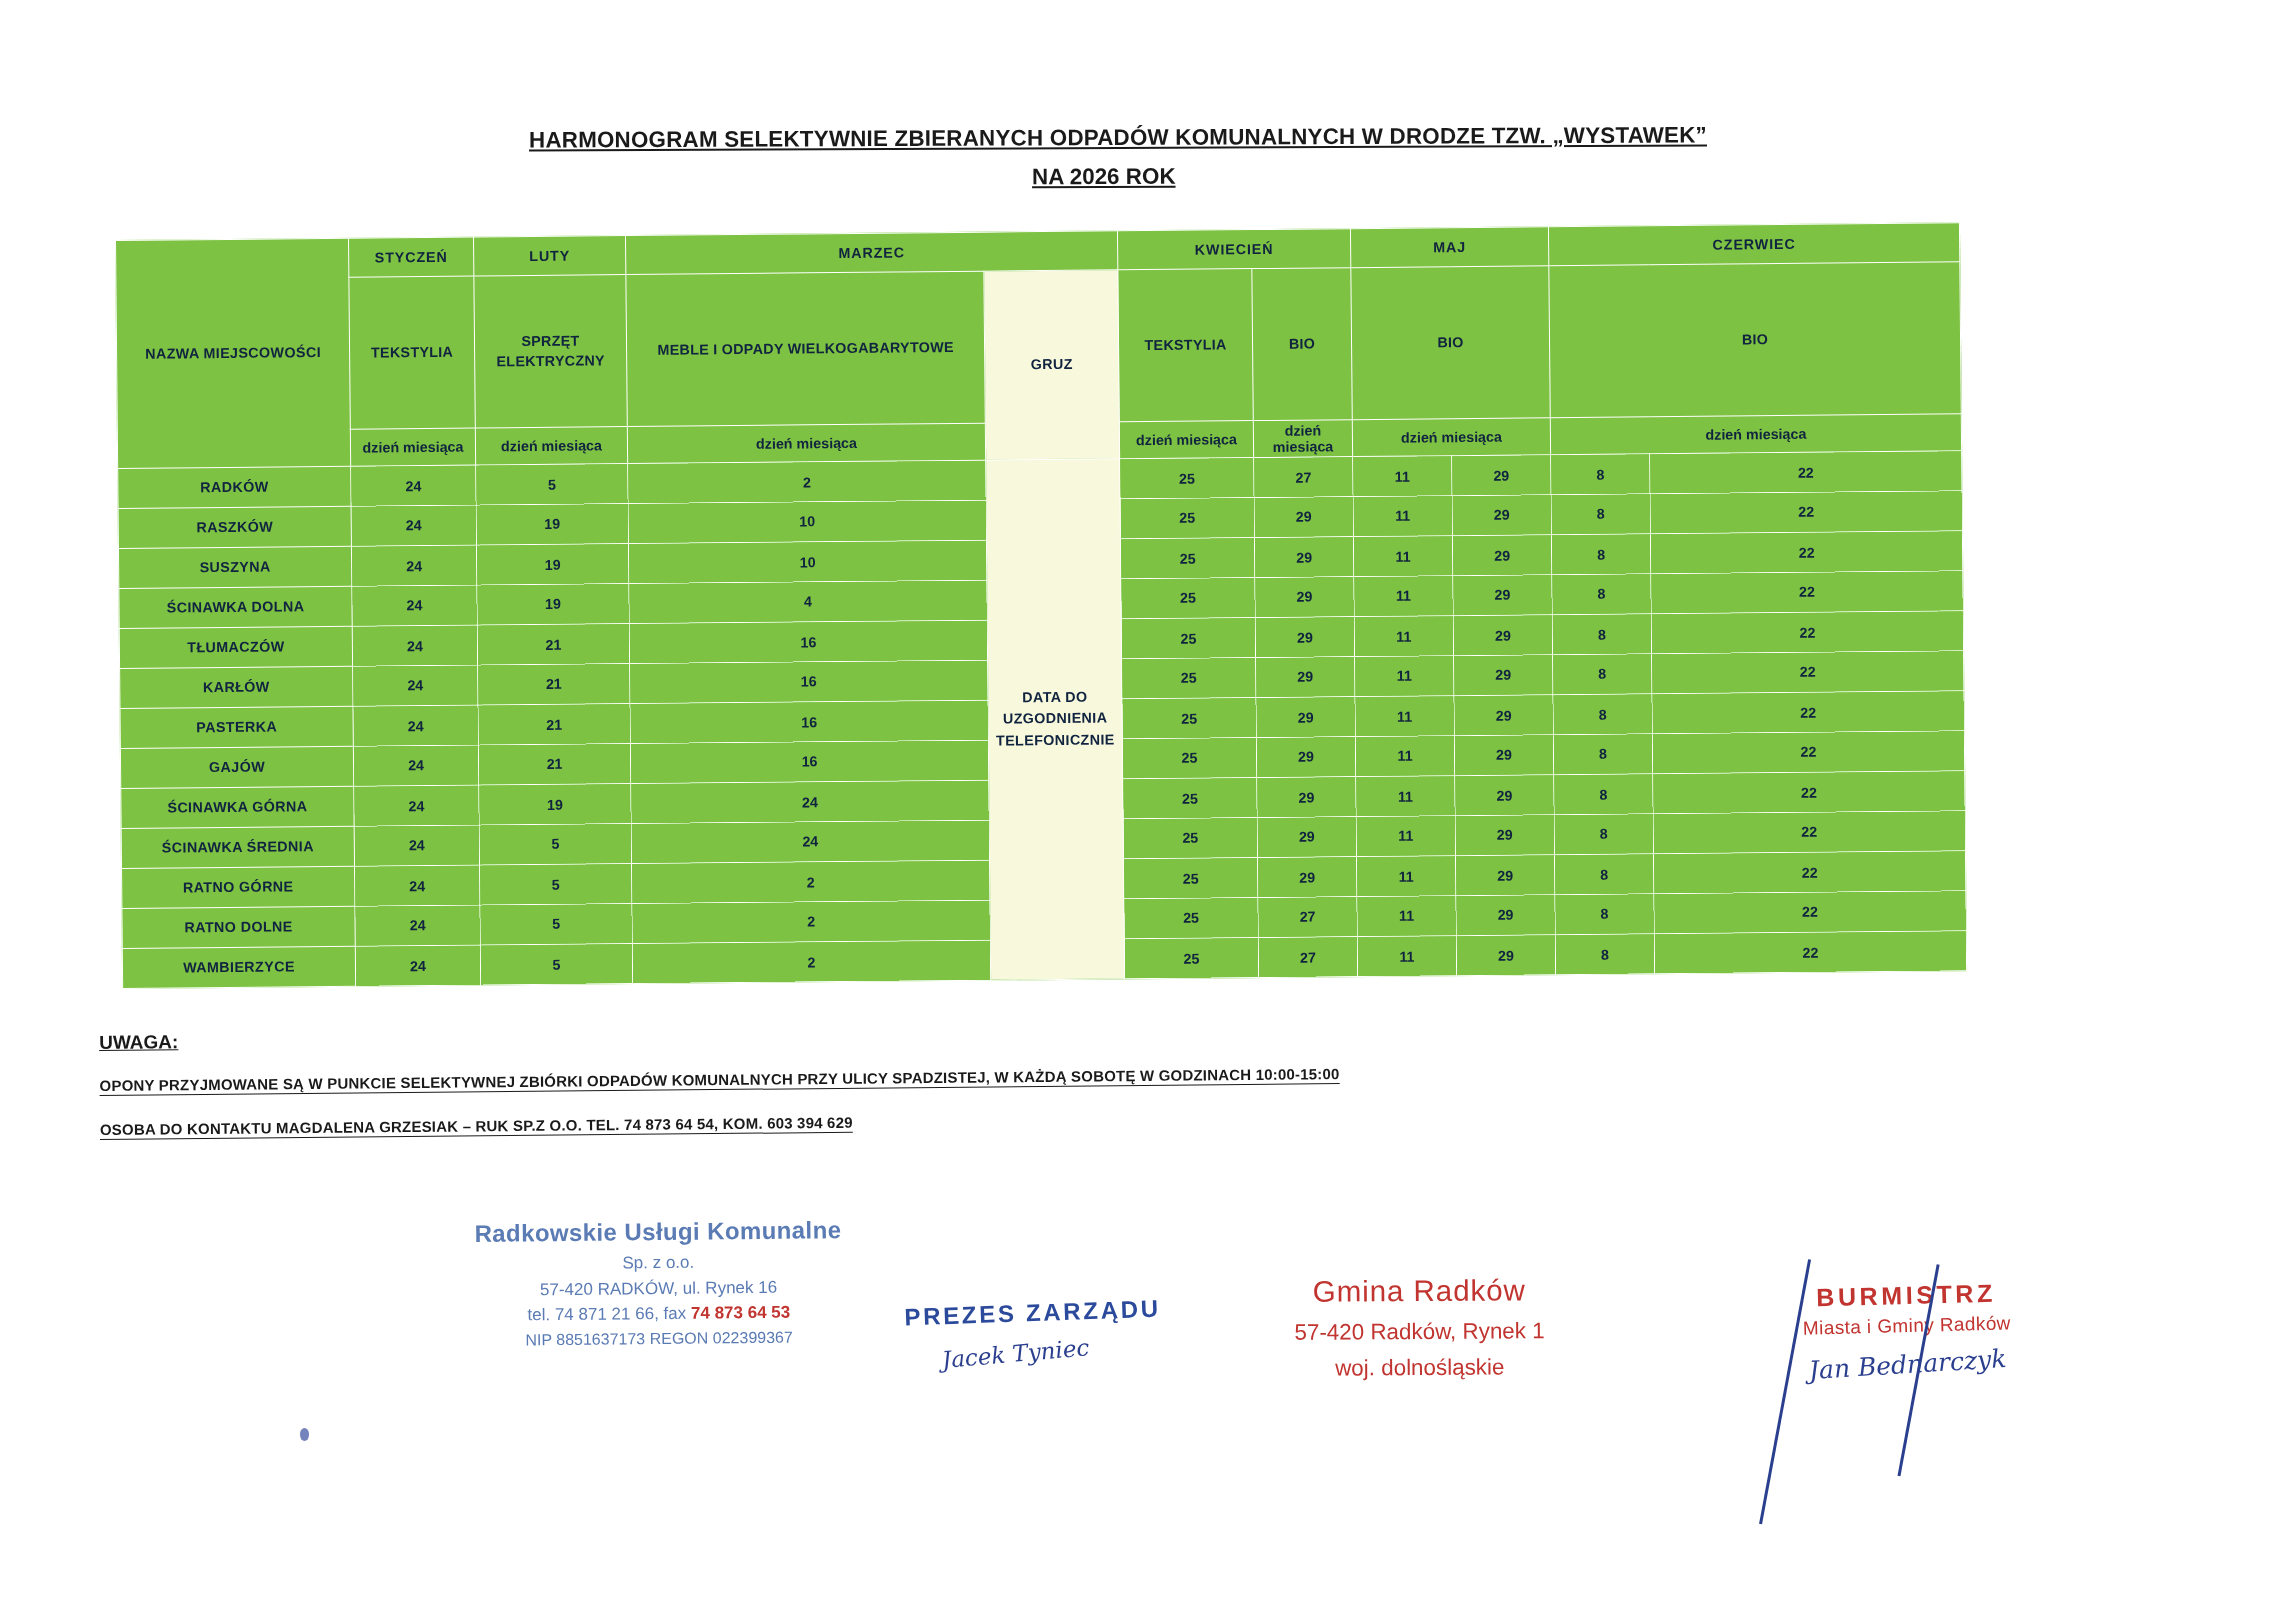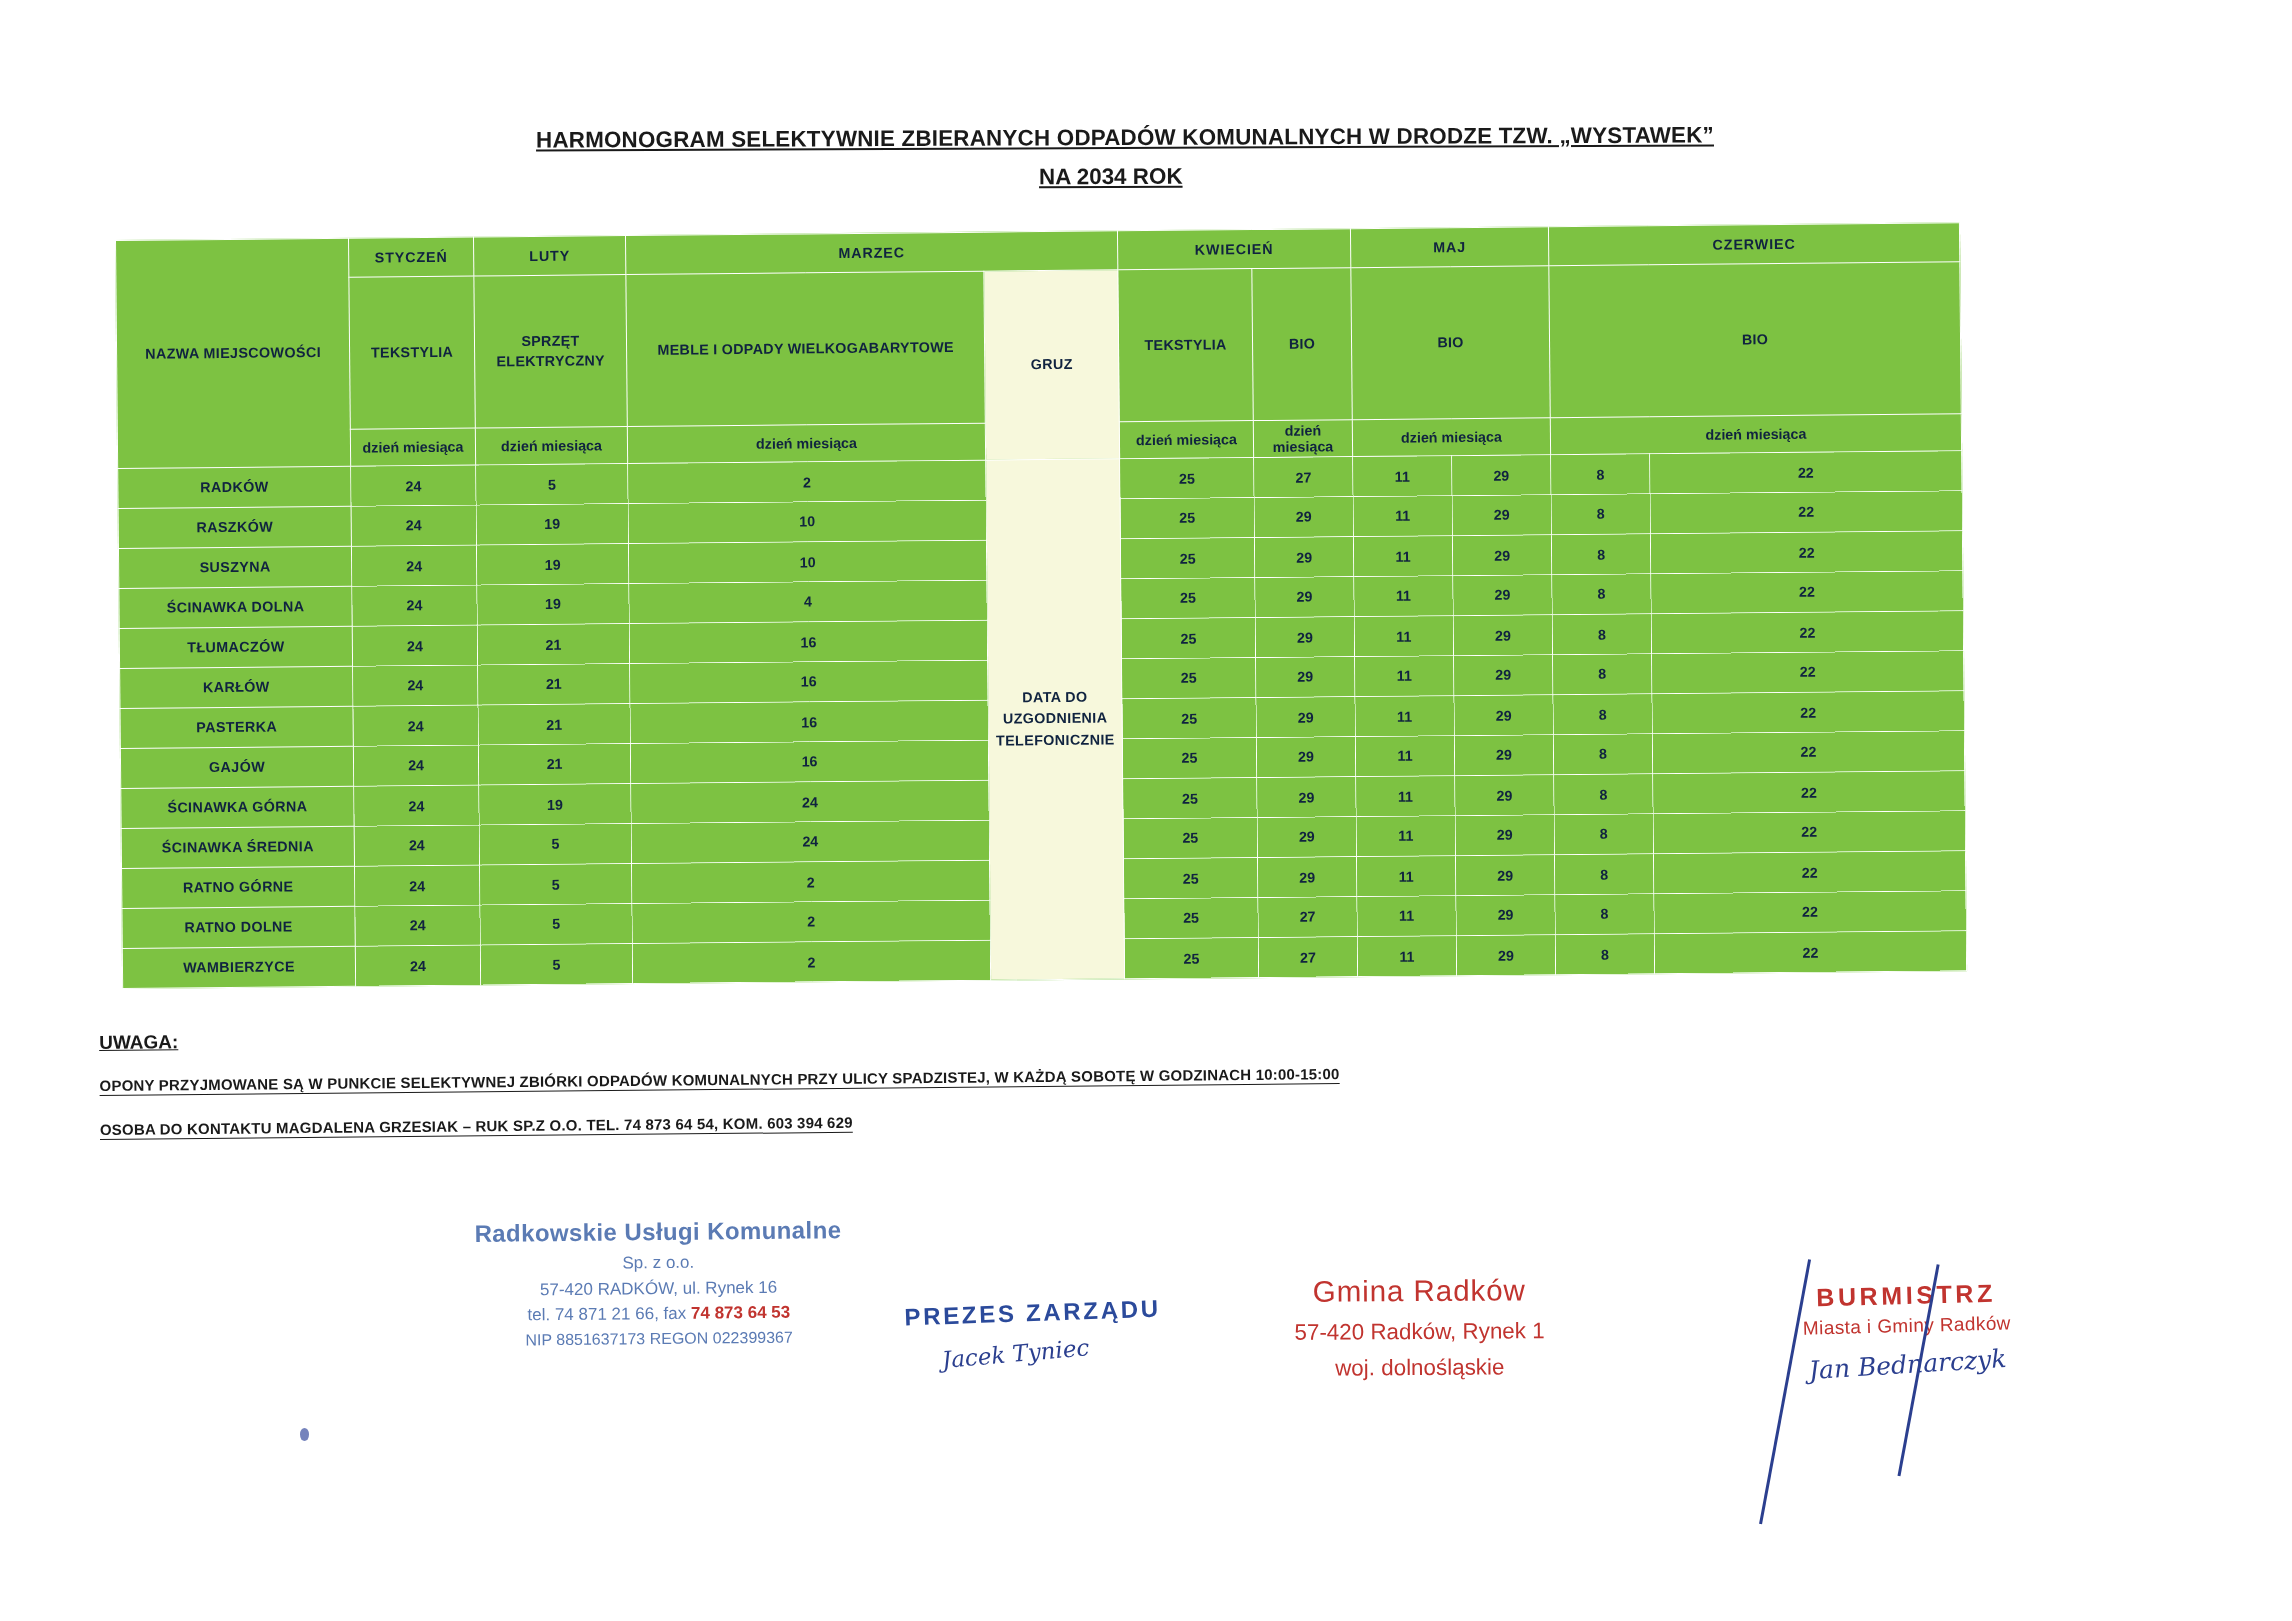--- a/index.html
+++ b/index.html
@@ -13,21 +13,21 @@
     position: relative;
     font-family: "Liberation Sans", sans-serif;
     color: #1a1a1a;
     overflow: hidden;
   }
 
   
   .title-block {
     position: absolute;
     top: 125px;
-    left: 12px;
+    left: 5px;
     width: 2225px;
     text-align: center;
   }
   .title-line1 {
     font-size: 22.4px;
     font-weight: bold;
     letter-spacing: 0.2px;
     text-decoration: underline;
     display: inline-block;
     transform: rotate(-0.25deg);
@@ -231,21 +231,21 @@
     border-radius: 50%;
     opacity: .7;
   }
 </style>
 </head>
 <body>
 
 <div class="title-block">
   <div class="title-line1">HARMONOGRAM SELEKTYWNIE ZBIERANYCH ODPADÓW KOMUNALNYCH W DRODZE TZW. „WYSTAWEK”</div>
   <br>
-  <div class="title-line2">NA 2034 ROK</div>
+  <div class="title-line2">NA 2026 ROK</div>
 </div>
 
 <div class="table-wrap">
   <table class="schedule">
     <colgroup>
       <col style="width:233px">
       <col style="width:125px">
       <col style="width:152px">
       <col style="width:179px">
       <col style="width:179px">

